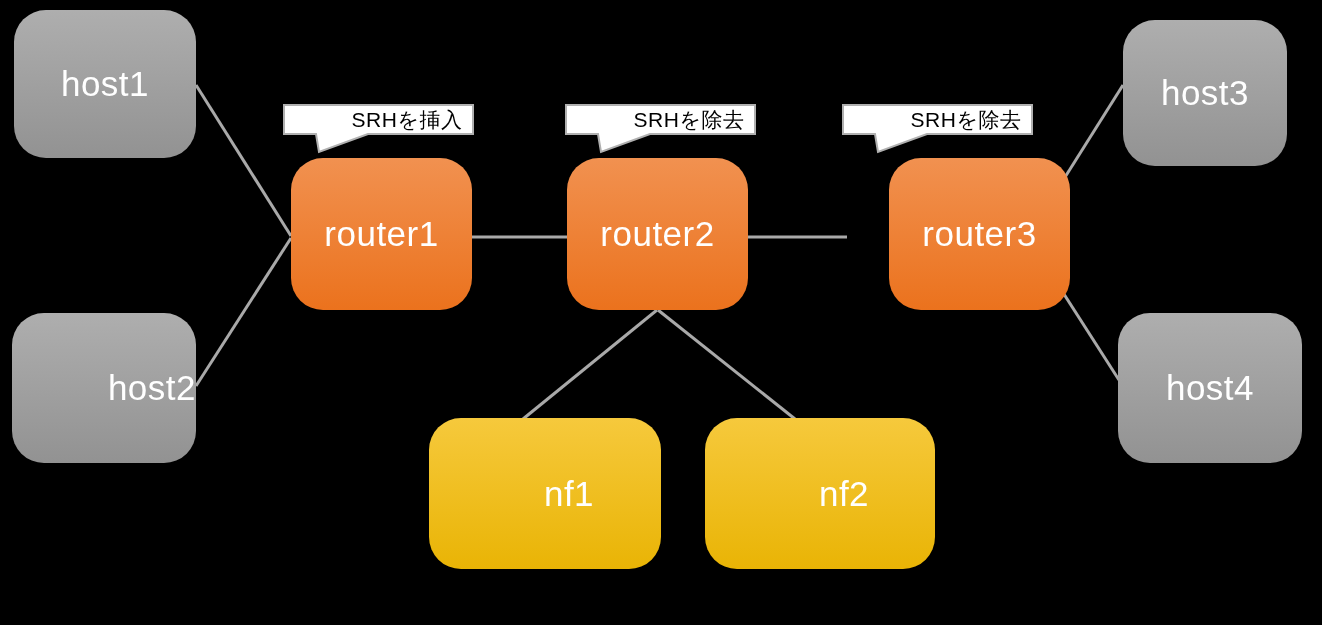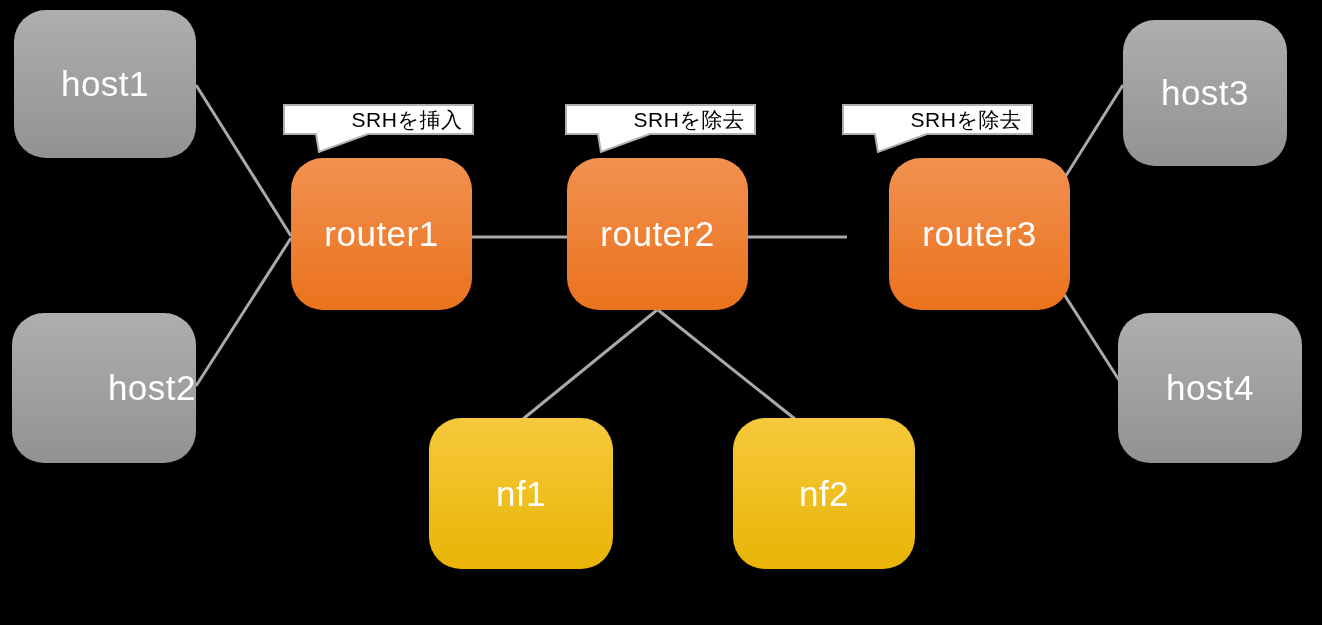--- a/index.html
+++ b/index.html
@@ -36,30 +36,31 @@
     letter-spacing:0.5px;
   }
   .node.host{
     background:linear-gradient(180deg,var(--host-top,#aeaeae) 0%,var(--host-bottom,#929292) 100%);
   }
   .node.router{
     background:linear-gradient(180deg,var(--router-top,#f19150) 0%,var(--router-bottom,#eb721d) 100%);
   }
   .node.nf{
     background:linear-gradient(180deg,var(--nf-top,#f6c93c) 0%,var(--nf-bottom,#e9b405) 100%);
+    padding-left:48px;
   }
   #n-host1{left:14px;top:10px;width:182px;height:148px;}
   #n-host2{left:12px;top:313px;width:184px;height:150px;justify-content:flex-end;}
   #n-host3{left:1123px;top:20px;width:164px;height:146px;}
   #n-host4{left:1118px;top:313px;width:184px;height:150px;justify-content:center;}
   #n-router1{left:291px;top:158px;width:181px;height:152px;text-align:center;}
   #n-router2{left:567px;top:158px;width:181px;height:152px;justify-content:center;}
   #n-router3{left:847px;top:158px;width:181px;height:152px;margin-left:42px;}
   #n-nf1{left:429px;top:418px;width:184px;height:151px;}
-  #n-nf2{left:705px;top:418px;width:182px;height:151px;margin-left:28px;}
+  #n-nf2{left:705px;top:418px;width:182px;height:151px;}
 
   .callout{
     position:absolute;
     width:192px;
     height:50px;
   }
   #c-insert{left:283px;top:104px;}
   #c-inspect{left:565px;top:104px;}
   #c-remove{left:842px;top:104px;text-align:right;}
   .callout svg{position:absolute;left:0;top:0;display:block;}

